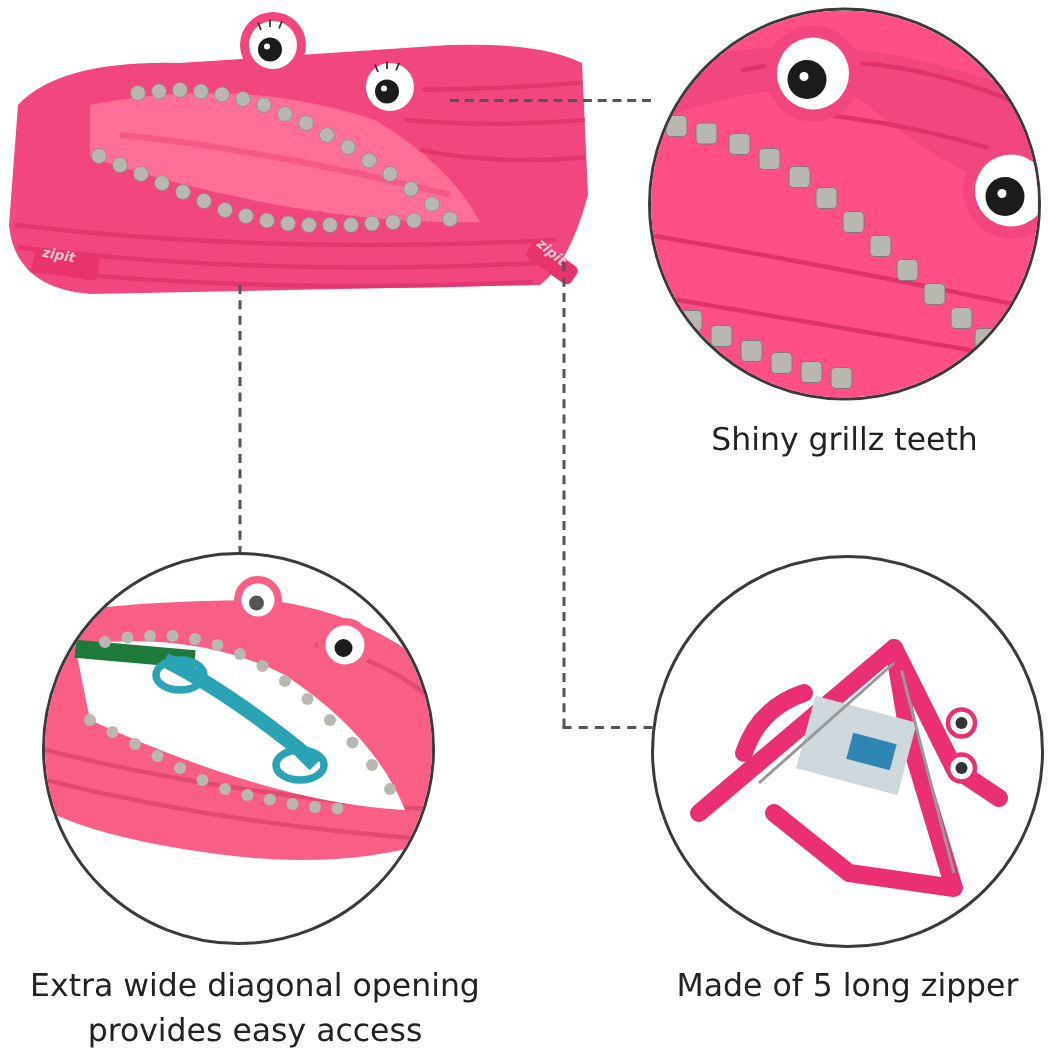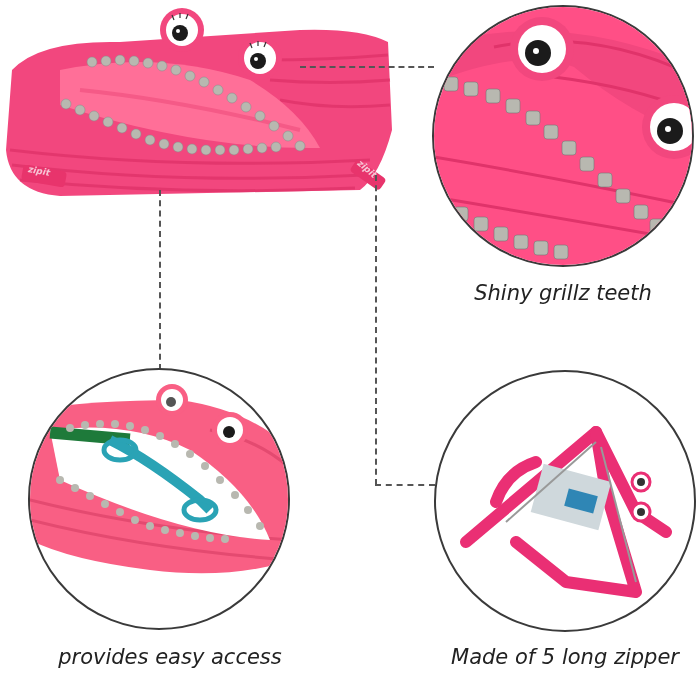--- a/index.html
+++ b/index.html
@@ -1,21 +1,21 @@
 <!DOCTYPE html>
 <html><head>
   <meta charset="utf-8">
   <style>
     html, body { margin:0; padding:0; }
     body { width:700px; height:700px; background:#ffffff; position:relative; overflow:hidden; font-family:"DejaVu Sans", sans-serif; }
     .abs { position:absolute; }
     .dash-h { position:absolute; height:0; border-top:2px dashed #555; }
     .dash-v { position:absolute; width:0; border-left:2px dashed #555; }
     .circle { position:absolute; border-radius:50%; border:2px solid #3a3a3a; background:#fff; overflow:hidden; box-sizing:border-box; }
-    .caption { position:absolute; color:#222; font-size:21px; text-align:center; line-height:30px; font-family:"DejaVu Sans", sans-serif;font-style:italic; }
+    .caption { position:absolute; color:#222; font-size:21px; text-align:center; line-height:30px; font-family:"DejaVu Sans", sans-serif; }
     .brand { position:absolute; color:#f7c6d6; font-size:9px; font-style:italic; font-weight:bold; }
   </style>
 </head>
 <body>
 
 <div class="abs" style="left:0;top:0;width:400px;height:200px;">
   <svg width="400" height="200" viewBox="0 0 400 200">
 
     <path d="M12,70 Q40,40 120,42 L300,30 Q360,28 388,42 L392,130 Q380,175 360,190 L60,196 Q10,192 6,150 Z" fill="#f2477e"></path>
 
@@ -184,20 +184,21 @@
     </g>
     <circle cx="142" cy="30" r="16" fill="#f95f84"></circle>
       <circle cx="142" cy="30" r="11" fill="#fff"></circle>
       <circle cx="141" cy="32" r="5" fill="#555"></circle>
     <circle cx="200" cy="60" r="18" fill="#f95f84"></circle>
       <circle cx="200" cy="60" r="13" fill="#fff"></circle>
       <circle cx="199" cy="62" r="6" fill="#1b1b1b"></circle>
   </svg>
 </div>
 <div class="caption" style="left:0;top:642px;width:340px;">
+  <div>Extra wide diagonal opening</div>
   <div>provides easy access</div>
 </div>
 
 <div class="circle" style="left:434px;top:370px;width:262px;height:262px;">
   <svg width="262" height="262" viewBox="0 0 262 262">
     <g fill="none" stroke="#ea2f74" stroke-width="12" stroke-linejoin="round" stroke-linecap="round">
       <path d="M30,170 L160,60 L200,140 L230,160"></path>
       <path d="M160,60 L170,120 L200,220 L130,210 L80,170"></path>
       <path d="M60,130 Q70,100 100,90"></path>
     </g>

